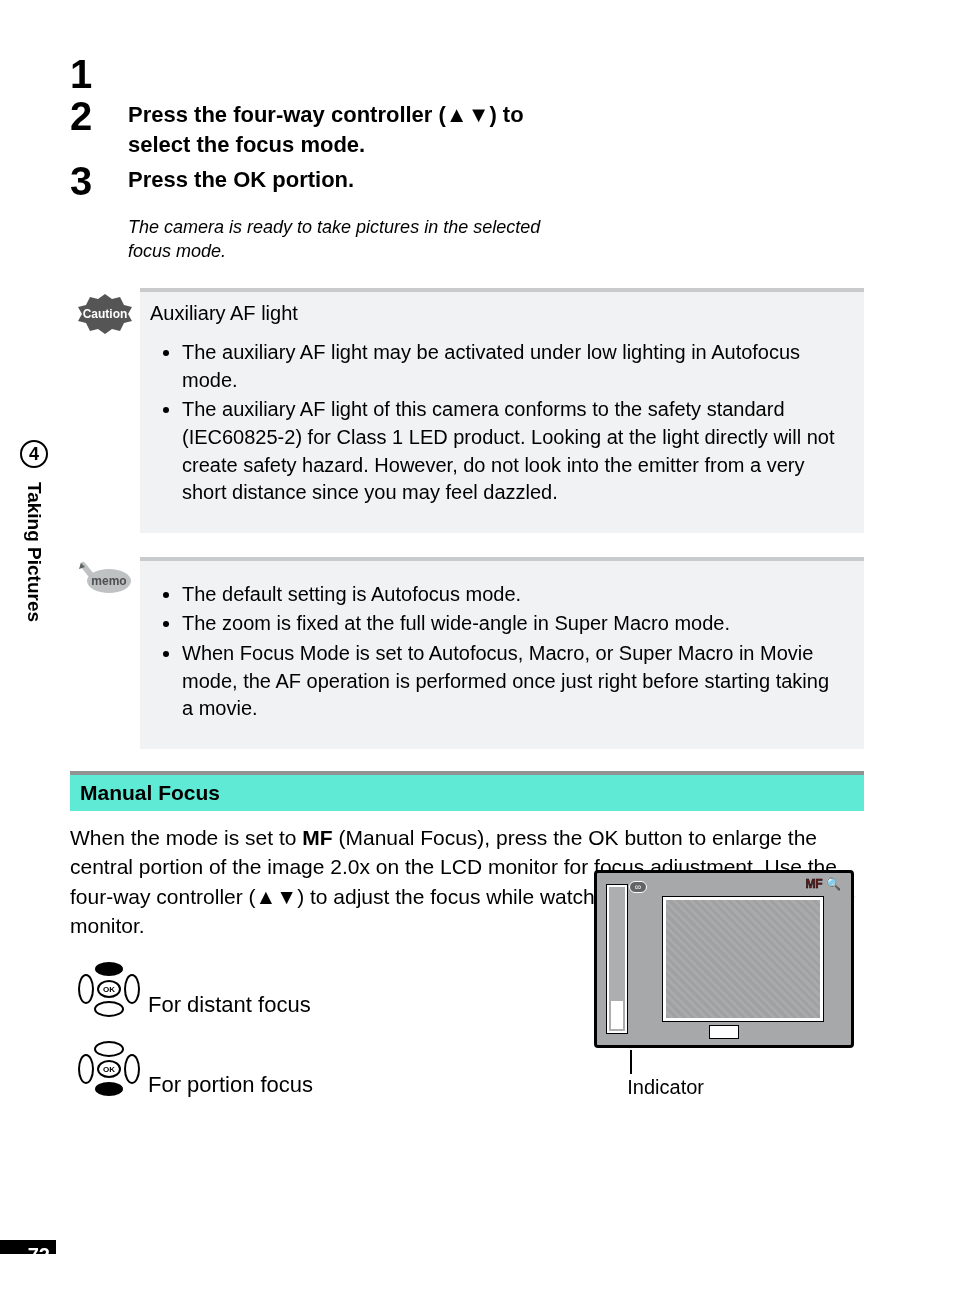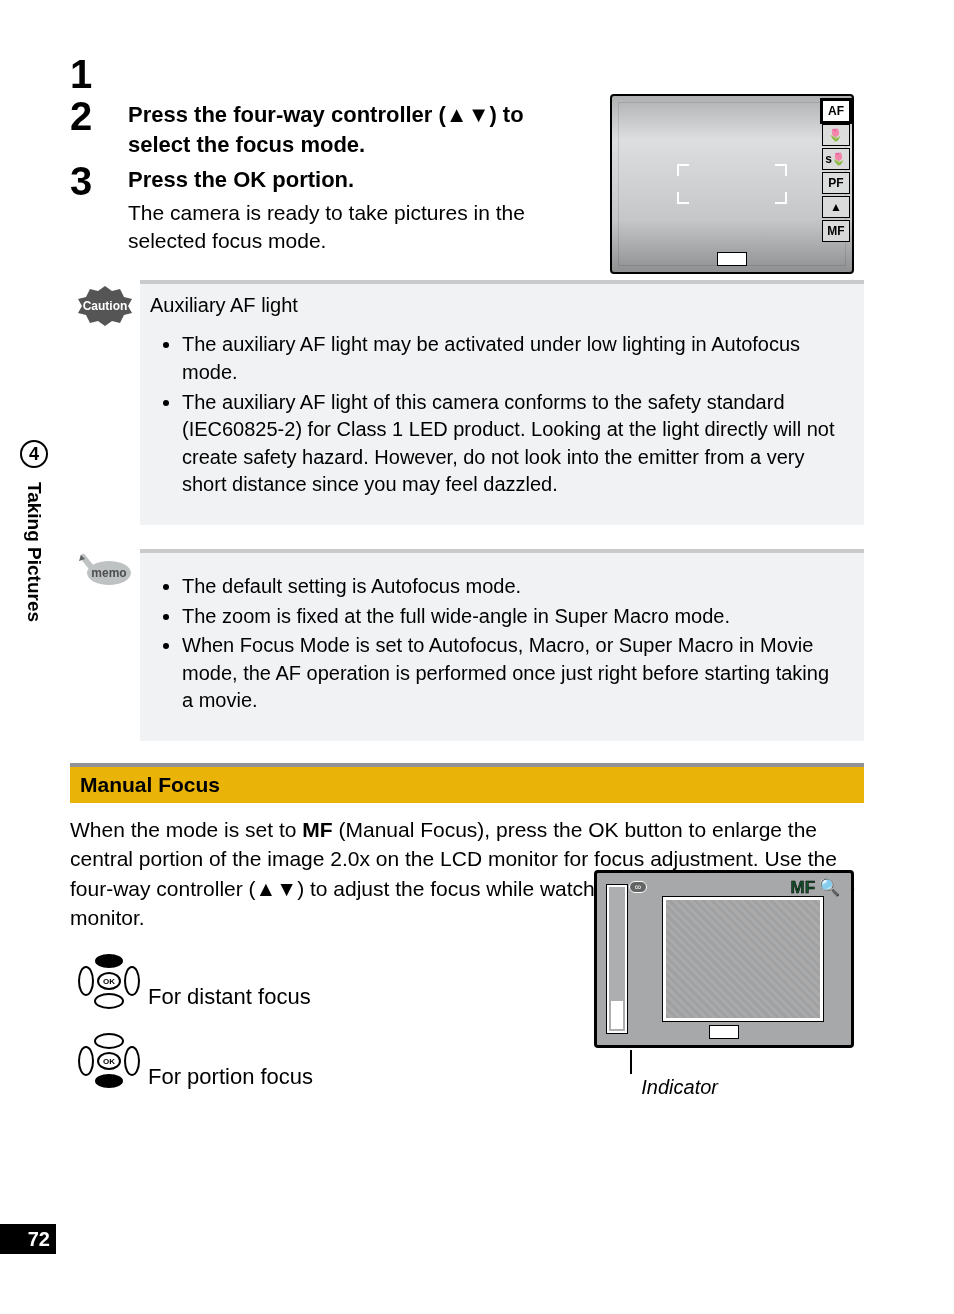--- a/index.html
+++ b/index.html
@@ -39,41 +39,41 @@
   .chapter-title {
     writing-mode: vertical-rl;
     font-size: 19px;
     font-weight: bold;
     margin-top: 14px;
     margin-left: 3px;
   }
   .page-num-box {
     position: absolute;
     left: 0; bottom: 60px;
-    width: 56px; height: 30px;
+    width: 56px; height: 14px;
     background: #000;
     color: #fff;
     font-weight: bold;
     font-size: 20px;
     text-align: right;
     padding: 4px 6px;
   }
   .steps { margin-top: 4px; }
   .step { display: flex; align-items: flex-start; margin-bottom: 2px; }
   .step-num {
     font-size: 40px; font-weight: bold;
     width: 58px; flex: 0 0 58px;
     line-height: 1;
   }
   .step-body { flex: 1; padding-top: 4px; }
   .step-title {
     font-size: 22px; font-weight: bold; line-height: 1.35;
   }
   .step-desc {
-    font-size: 21px; line-height: 1.35; margin-top: 4px;
+    font-size: 18px; line-height: 1.35; margin-top: 20px; font-style: italic;
   }
   .limit-60 { max-width: 440px; }
   .note-block {
     display: flex;
     align-items: flex-start;
     margin-top: 24px;
   }
   .note-icon {
     flex: 0 0 70px;
     width: 70px;
@@ -86,21 +86,21 @@
     border-top: 4px solid #c8cacb;
     padding: 8px 16px 14px 10px;
     font-size: 20px;
     line-height: 1.38;
   }
   .note-sub { margin-bottom: 8px; }
   ul.bullets { margin: 12px; padding-left: 20px; }
   ul.bullets li { margin-bottom: 2px; }
   .section-header {
     margin-top: 22px;
-    background: #eab308;
+    background: #5eead4;
     border-top: 4px solid #909293;
     padding: 6px 10px;
     font-size: 21px;
     font-weight: bold;
   }
   .section-para {
     font-size: 21px;
     line-height: 1.4;
     margin-top: 12px;
   }
@@ -153,21 +153,21 @@
   }
   .lcd-mf {
     position: absolute; right: 100px; top: 870px;
     width: 260px; height: 178px;
     background: #a6a8a9;
     border: 3px solid #000;
     border-radius: 4px;
   }
   .lcd-mf .mf-label {
     position:absolute; right:10px; top:4px;
-    color:#14532d; font-weight:bold; font-size:17px;
+    color:#7f1d1d; font-weight:bold; font-size:12px;
     -webkit-text-stroke: 0.5px #000;
   }
   .mf-gauge {
     position:absolute; left:10px; top:12px;
     width: 20px; height: 148px;
     border: 2px solid #fff;
     box-shadow: 0 0 0 1px #000;
     background: rgba(255,255,255,.08);
   }
   .mf-gauge .bar { position:absolute; left:2px; right:2px; bottom:2px; height:28px; background:#fff; }
@@ -182,23 +182,22 @@
     position:absolute; left:66px; top:24px;
     width:160px; height:124px;
     border:3px solid #fff; box-shadow:0 0 0 1px #000;
     background: repeating-linear-gradient(45deg,#9fa1a2,#9fa1a2 3px,#aaa 3px,#aaa 6px);
   }
   .indicator-line {
     position:absolute; right: 322px; top: 1050px;
     width: 2px; height: 24px; background:#000;
   }
   .indicator-label {
-    position:absolute; right: 236px; top: 1076px;
+    position:absolute; right: 250px; top: 1076px;
     font-size: 20px;
-    font-style: italic;
   }
   .caution-svg, .memo-svg, .ok-svg { display:block; margin:0 auto; }
 </style>
 </head>
 <body>
 
 <div class="side-tab">
   <div class="side-chapter">
     <div class="chapter-badge">4</div>
     <div class="chapter-title">Taking Pictures</div>
@@ -222,38 +221,20 @@
     </div>
     <div class="step">
       <div class="step-num">3</div>
       <div class="step-body">
         <div class="step-title">Press the OK portion.</div>
         <div class="step-desc limit-60">The camera is ready to take pictures in the selected focus mode.</div>
       </div>
     </div>
   </div>
 
-  <div class="lcd-float">
-    <div class="lcd-inner"></div>
-    <div class="af-brackets">
-      <div class="br tl"></div>
-        <div class="br tr"></div>
-        <div class="br bl"></div>
-        <div class="br br2"></div>
-    </div>
-    <div class="mode-strip">
-      <div class="mode-item sel">AF</div>
-      <div class="mode-item">🌷</div>
-      <div class="mode-item">s🌷</div>
-      <div class="mode-item">PF</div>
-      <div class="mode-item">▲</div>
-      <div class="mode-item">MF</div>
-    </div>
-    <div class="bottom-rect"></div>
-  </div>
 
   <div class="note-block">
     <div class="note-icon">
       <svg class="caution-svg" width="58" height="42" viewBox="0 0 58 42">
         <polygon points="29,2 36,7 44,5 48,13 56,15 52,22 56,29 48,31 44,39 36,37 29,42 22,37 14,39 10,31 2,29 6,22 2,15 10,13 14,5 22,7" fill="#555"></polygon>
         <text x="29" y="26" text-anchor="middle" fill="#fff" font-size="12" font-weight="bold" font-family="Arial">Caution</text>
       </svg>
     </div>
     <div class="note-content">
       <div class="note-sub">Auxiliary AF light</div>

